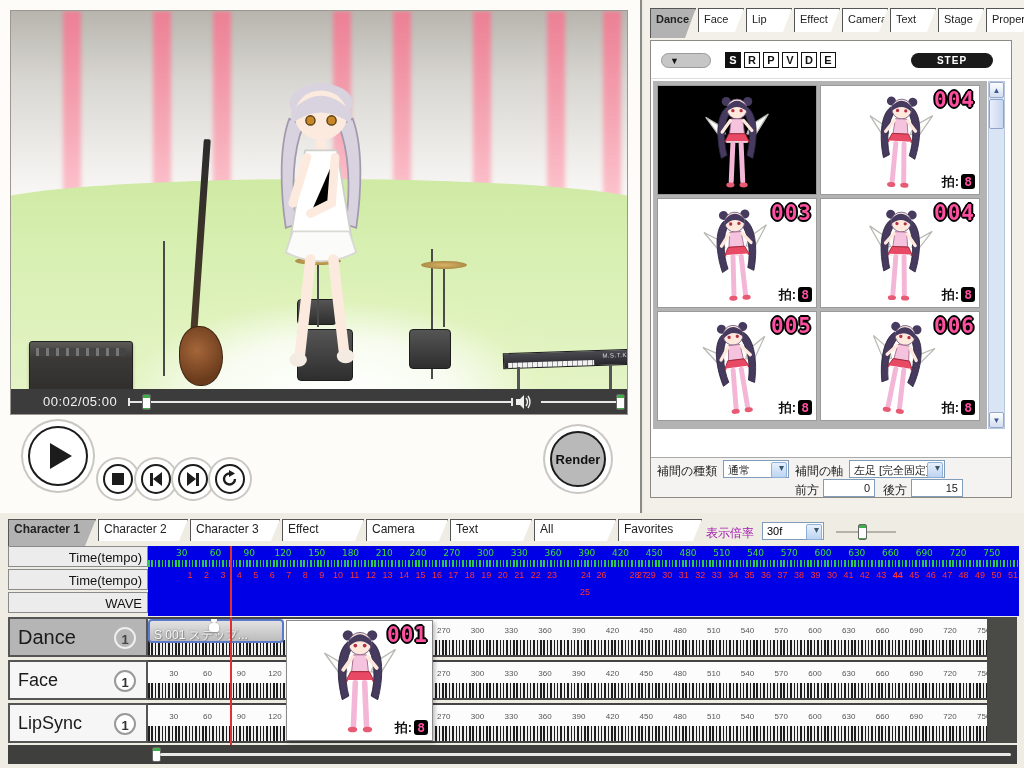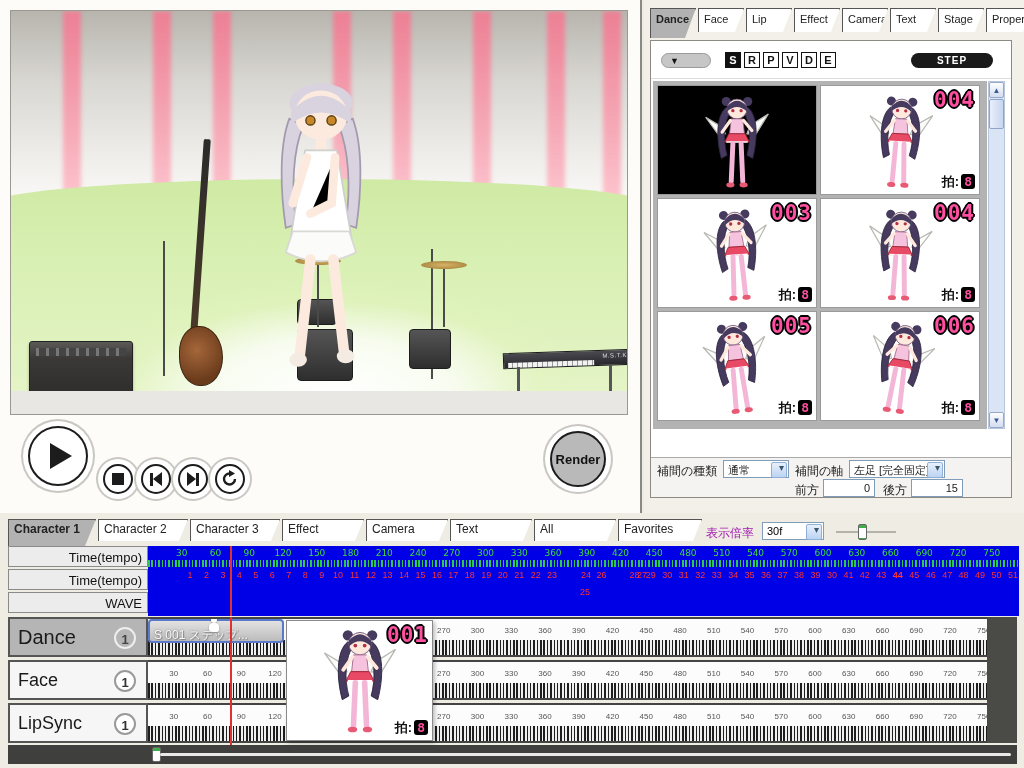--- a/index.html
+++ b/index.html
@@ -183,20 +183,31 @@
       <div class="stand" style="left:432px; top:256px; height:60px"></div>
       <div class="cymbal" style="left:410px; top:250px"></div>
       <div class="kbd">
           <span class="kbdlabel">M.S.T.K</span>
         </div>
       <div class="kbdleg" style="left:506px; top:356px"></div>
       <div class="kbdleg" style="left:598px; top:354px"></div>
       <svg id="girl" viewBox="0 0 100 170">
           <use href="#maingirl"></use>
         </svg>
+    </div>
+    <div id="playerbar">
+      <span id="timetext">00:02/05:00</span>
+      <div class="seektrack"></div>
+      <div class="slider-thumb" style="left:131px; top:5px"></div>
+      <svg width="16" height="14" style="position:absolute; left:504px; top:6px">
+        <polygon points="1,4 5,4 9,0 9,14 5,10 1,10" fill="#f0f0ee"></polygon>
+        <path d="M11,3 Q14,7 11,11 M13,1 Q17,7 13,13" stroke="#f0f0ee" stroke-width="1.4" fill="none"></path>
+      </svg>
+      <div class="voltrack"></div>
+      <div class="slider-thumb" style="left:605px; top:5px"></div>
     </div>
   </div>
 
   <div class="cbtn" id="btn-play">
       <div class="tri"></div>
     </div>
   <div class="cbtn small-c" id="btn-stop">
       <div class="sq"></div>
     </div>
   <div class="cbtn small-c" id="btn-prev">

